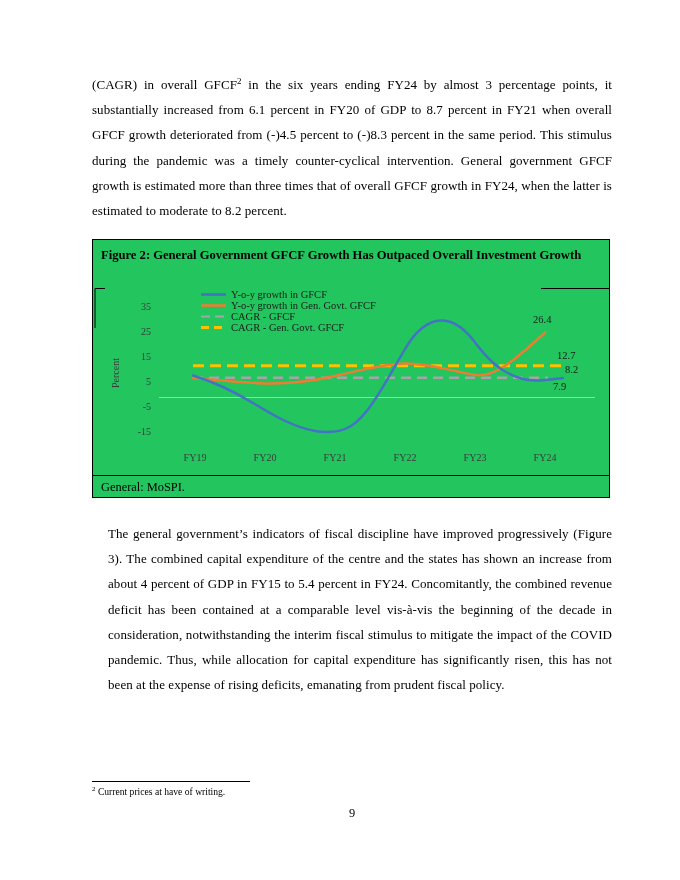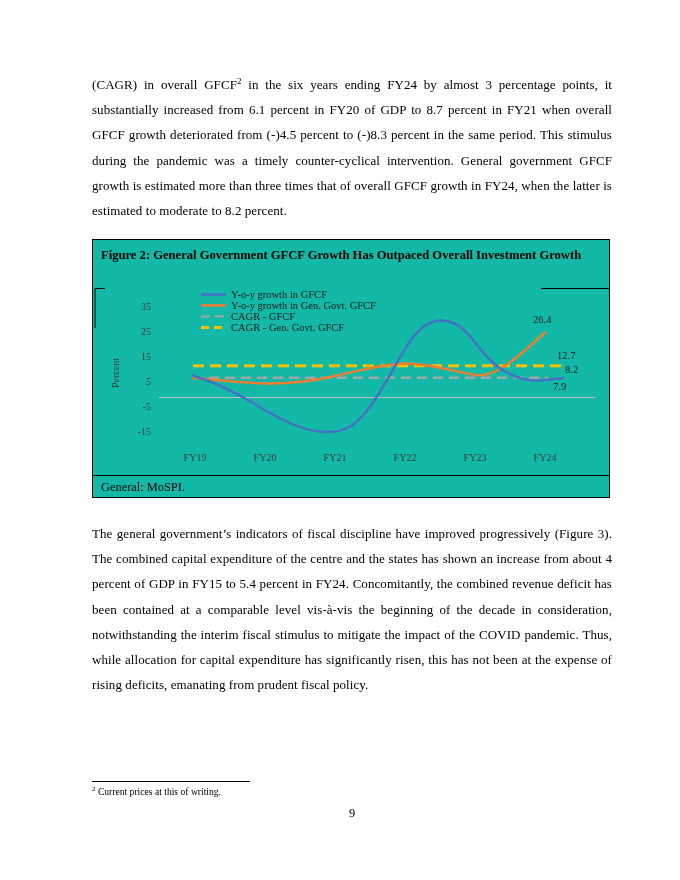--- a/index.html
+++ b/index.html
@@ -24,33 +24,34 @@
   }
   p.body-par{
     font-size:13.0px;
     line-height:25.2px;
     text-align:justify;
     margin:0 0 0 0;
     letter-spacing:0.005em;
   }
   p.body-par.second{
     margin-top:0;
+    margin-left:16px;
   }
   sup{font-size:9px;vertical-align:super;line-height:0;}
 
   
   .figure-box{
     position:absolute;
     left:80px;
     top:239px;
     width:518px;
     height:259px;
     border:1px solid #000;
     box-sizing:border-box;
-    background:#14b8a6;
+    background:#22c55e;
   }
   .figure-title{
     font-size:12.6px;
     font-weight:bold;
     line-height:21px;
     padding:5px 8px 0 8px;
     margin:0;
   }
   .figure-source{
     position:absolute;
@@ -187,17 +188,17 @@
     </div>
 
     <div class="figure-source">General: MoSPI.</div>
   </div>
 
   <div class="content" style="top:521px;">
     <p class="body-par second">The general government’s indicators of fiscal discipline have improved progressively (Figure 3). The combined capital expenditure of the centre and the states has shown an increase from about 4 percent of GDP in FY15 to 5.4 percent in FY24. Concomitantly, the combined revenue deficit has been contained at a comparable level vis-à-vis the beginning of the decade in consideration, notwithstanding the interim fiscal stimulus to mitigate the impact of the COVID pandemic. Thus, while allocation for capital expenditure has significantly risen, this has not been at the expense of rising deficits, emanating from prudent fiscal policy.</p>
   </div>
 
   <div class="footnote-rule"></div>
-  <div class="footnote"><sup>2</sup><span> Current prices at this of writing.</span></div>
+  <div class="footnote"><sup>2</sup><span> Current prices at have of writing.</span></div>
 
   <div class="page-number">9</div>
 
 </div>
 
 </body></html>

